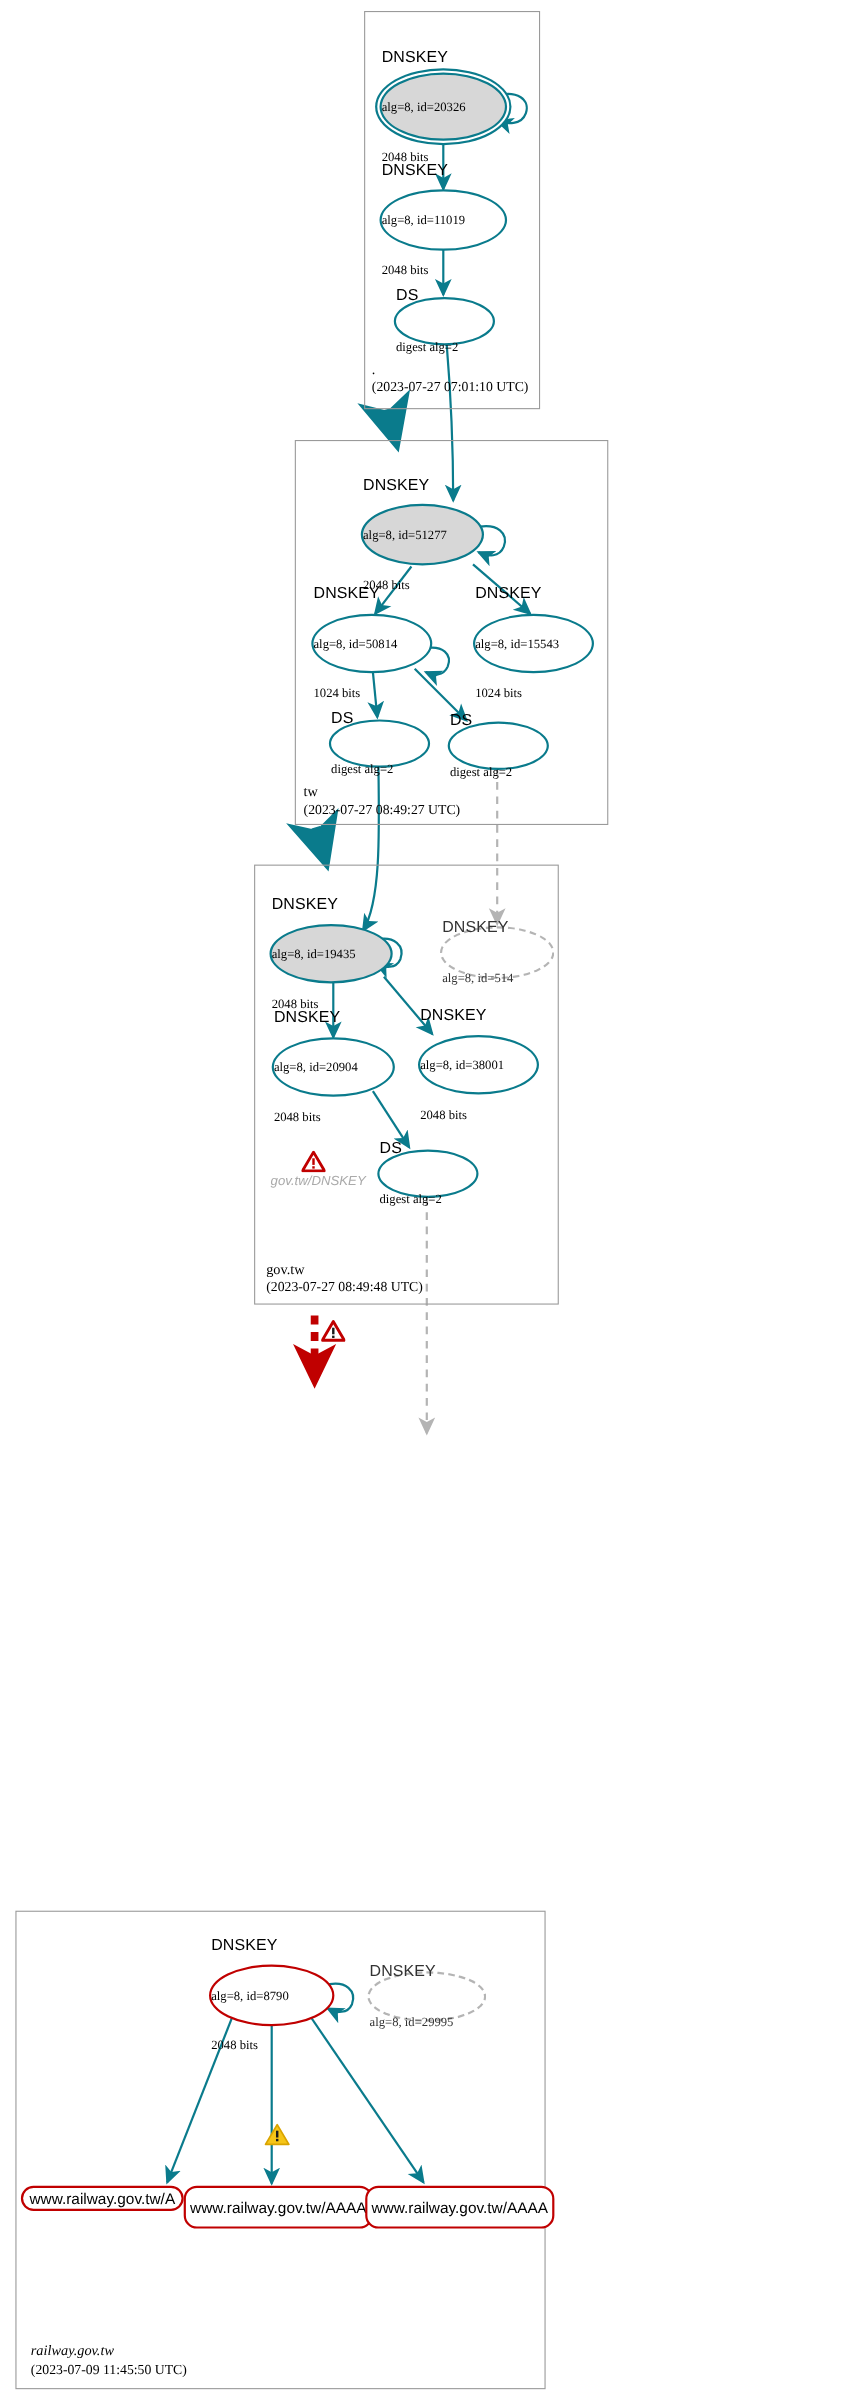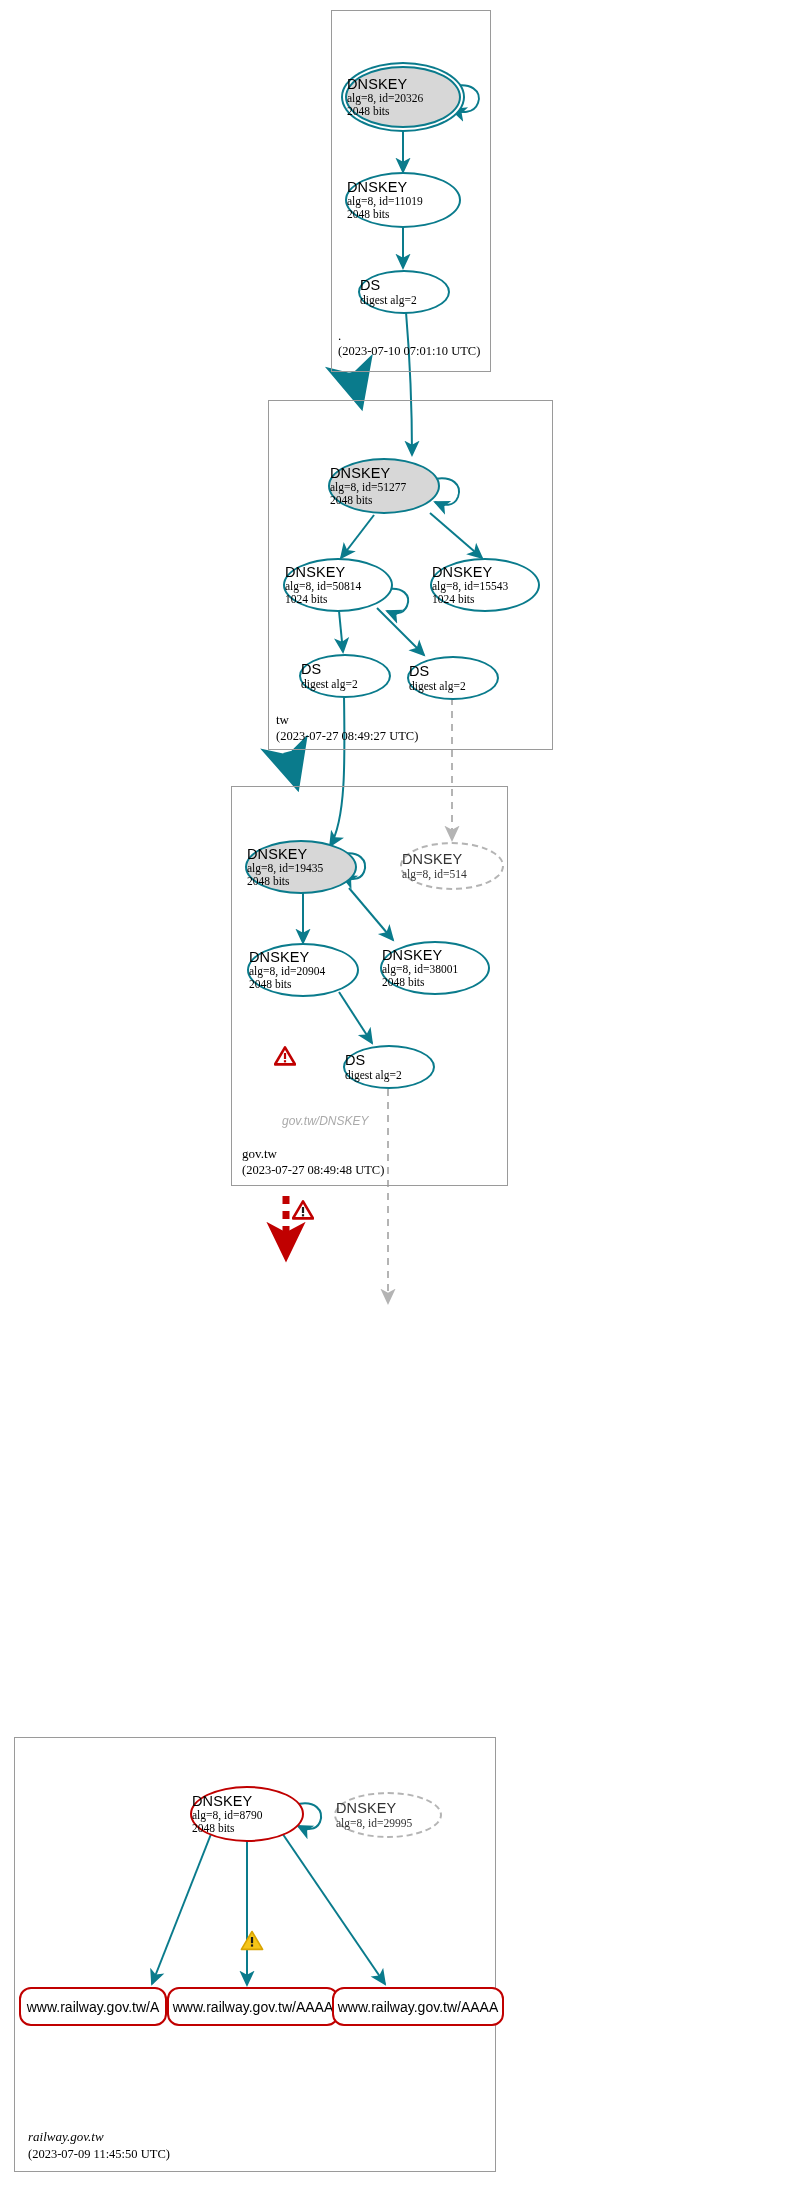--- a/index.html
+++ b/index.html
@@ -64,20 +64,21 @@
     font-family: "Liberation Sans", sans-serif;
     font-size: 14.5px;
     color: #000000;
     letter-spacing: 0.1px;
   }
   .n-sub {
     font-family: "Liberation Serif", serif;
     font-size: 11.5px;
     color: #000000;
     white-space: nowrap;
+    margin-top: 32px;
   }
   
   .solid-teal {
     border: 2px solid #0a7b8c;
     background: #ffffff;
   }
   .solid-teal-fill {
     border: 2px solid #0a7b8c;
     background: #d7d7d7;
   }
@@ -190,21 +191,21 @@
 
     <path d="M213,1829 L152,1984" fill="none" stroke="#0a7b8c" stroke-width="2" marker-end="url(#ah-teal)"></path>
 
     <path d="M247,1840 L247,1985" fill="none" stroke="#0a7b8c" stroke-width="2" marker-end="url(#ah-teal)"></path>
 
     <path d="M280,1830 L385,1984" fill="none" stroke="#0a7b8c" stroke-width="2" marker-end="url(#ah-teal)"></path>
   </svg>
 
   <div class="zone-box" style="left:331px; top:10px; width:160px; height:362px;"></div>
   <div class="zone-label" style="left:338px; top:328px;">.</div>
-  <div class="zone-time" style="left:338px; top:344px;">(2023-07-10 07:01:10 UTC)</div>
+  <div class="zone-time" style="left:338px; top:344px;">(2023-07-27 07:01:10 UTC)</div>
 
   <div class="node ellipse double-ring" style="left:345px; top:66px; width:116px; height:62px;">
     <div class="n-title">DNSKEY</div>
     <div class="n-sub">alg=8, id=20326</div>
     <div class="n-sub">2048 bits</div>
   </div>
 
   <div class="node ellipse solid-teal" style="left:345px; top:172px; width:116px; height:56px;">
     <div class="n-title">DNSKEY</div>
     <div class="n-sub">alg=8, id=11019</div>
@@ -280,21 +281,21 @@
     <div class="n-sub">digest alg=2</div>
   </div>
 
   <div class="warn-icon" style="left:274px; top:1046px;">
     <svg width="22" height="20" viewBox="0 0 22 20" xmlns="http://www.w3.org/2000/svg">
       <path d="M11,1.4 L21,18.4 L1,18.4 Z" fill="#ffffff" stroke="#c00000" stroke-width="2.6" stroke-linejoin="round"></path>
       <rect x="9.9" y="7" width="2.2" height="6" fill="#c00000"></rect>
       <rect x="9.9" y="14.2" width="2.2" height="2.2" fill="#c00000"></rect>
     </svg>
   </div>
-  <div class="warn-label" style="left:246px; top:1114px;margin-left:36px;">gov.tw/DNSKEY</div>
+  <div class="warn-label" style="left:246px; top:1066px;">gov.tw/DNSKEY</div>
 
   <div class="warn-icon" style="left:292px; top:1200px;">
     <svg width="22" height="20" viewBox="0 0 22 20" xmlns="http://www.w3.org/2000/svg">
       <path d="M11,1.4 L21,18.4 L1,18.4 Z" fill="#ffffff" stroke="#c00000" stroke-width="2.6" stroke-linejoin="round"></path>
       <rect x="9.9" y="7" width="2.2" height="6" fill="#1a1a1a"></rect>
       <rect x="9.9" y="14.2" width="2.2" height="2.2" fill="#1a1a1a"></rect>
     </svg>
   </div>
 
   <div class="zone-box" style="left:14px; top:1737px; width:482px; height:435px;"></div>
@@ -313,19 +314,19 @@
   </div>
 
   <div class="warn-icon" style="left:240px; top:1930px;">
     <svg width="24" height="21" viewBox="0 0 24 21" xmlns="http://www.w3.org/2000/svg">
       <path d="M12,1.5 L22.6,19.4 L1.4,19.4 Z" fill="#f5c518" stroke="#d9a400" stroke-width="1.6" stroke-linejoin="round"></path>
       <rect x="10.9" y="7" width="2.2" height="6.2" fill="#1a1a1a"></rect>
       <rect x="10.9" y="14.4" width="2.2" height="2.2" fill="#1a1a1a"></rect>
     </svg>
   </div>
 
-  <div class="rr-box" style="left:19px; top:1987px; width:148px; height:39px;">www.railway.gov.tw/A</div>
+  <div class="rr-box" style="left:19px; top:1987px; width:148px; height:23px;">www.railway.gov.tw/A</div>
 
   <div class="rr-box" style="left:167px; top:1987px; width:172px; height:39px;">www.railway.gov.tw/AAAA</div>
 
   <div class="rr-box" style="left:332px; top:1987px; width:172px; height:39px;">www.railway.gov.tw/AAAA</div>
 
 </div>
 
 </body></html>

